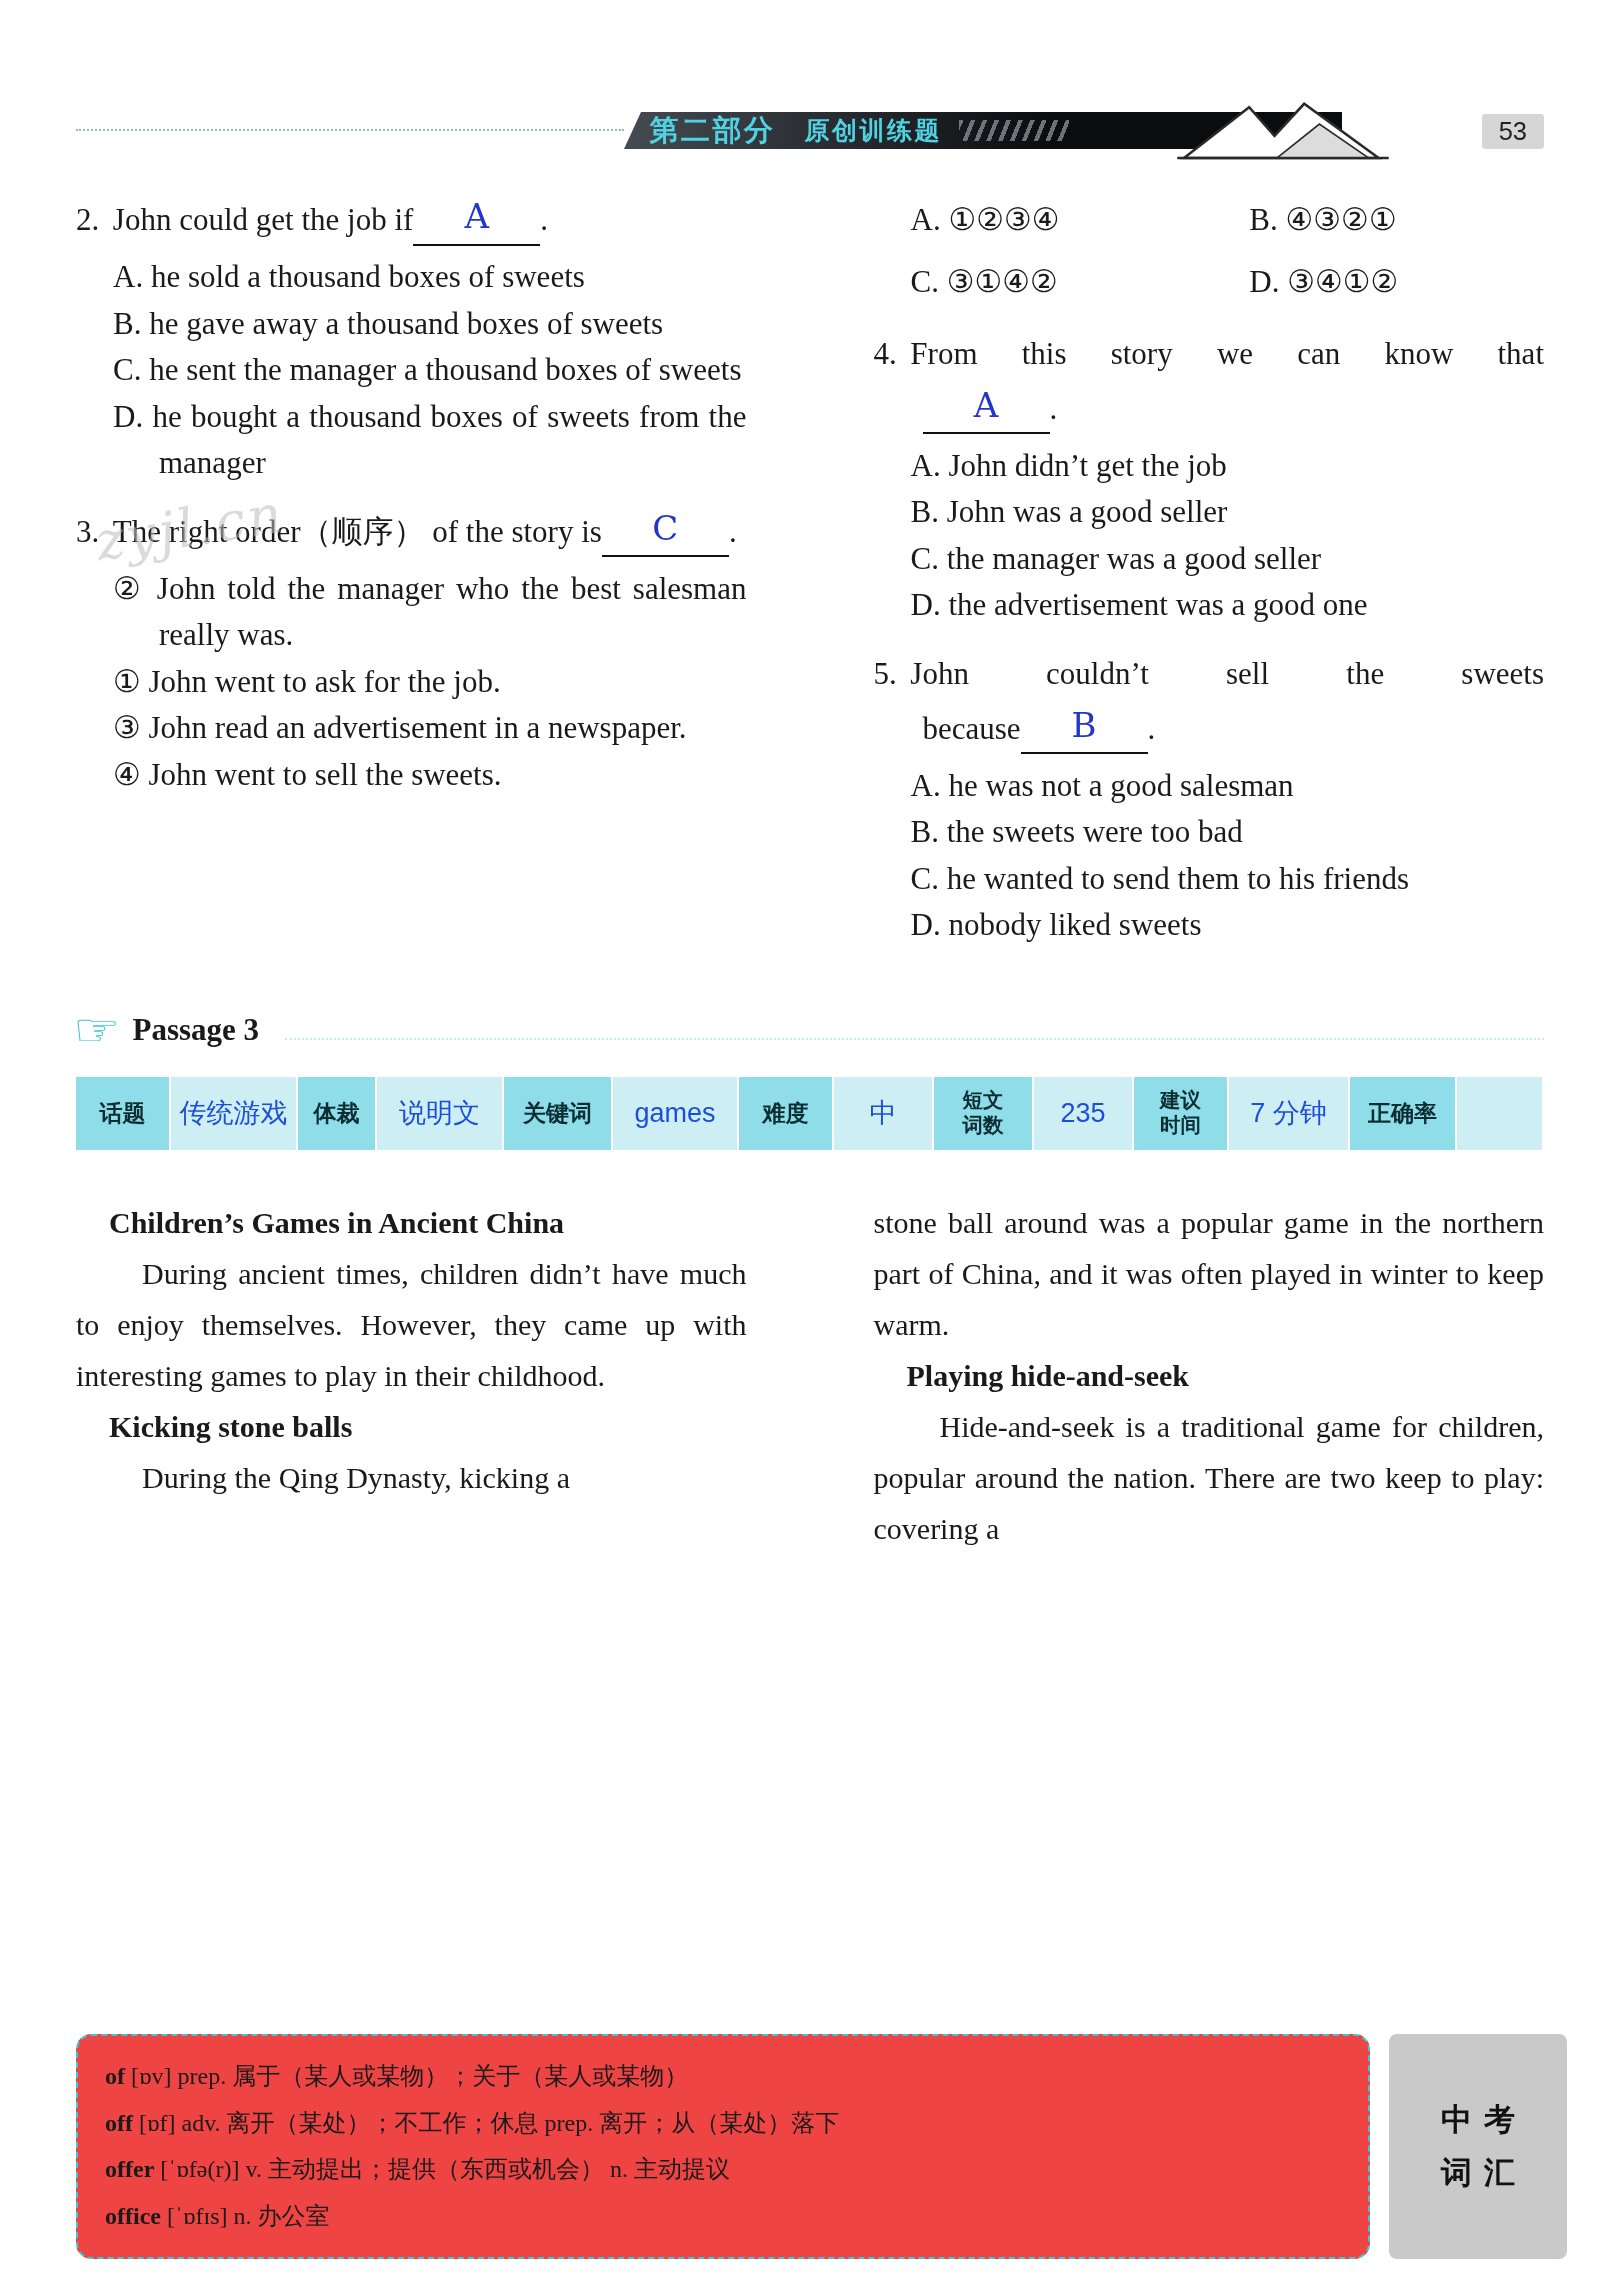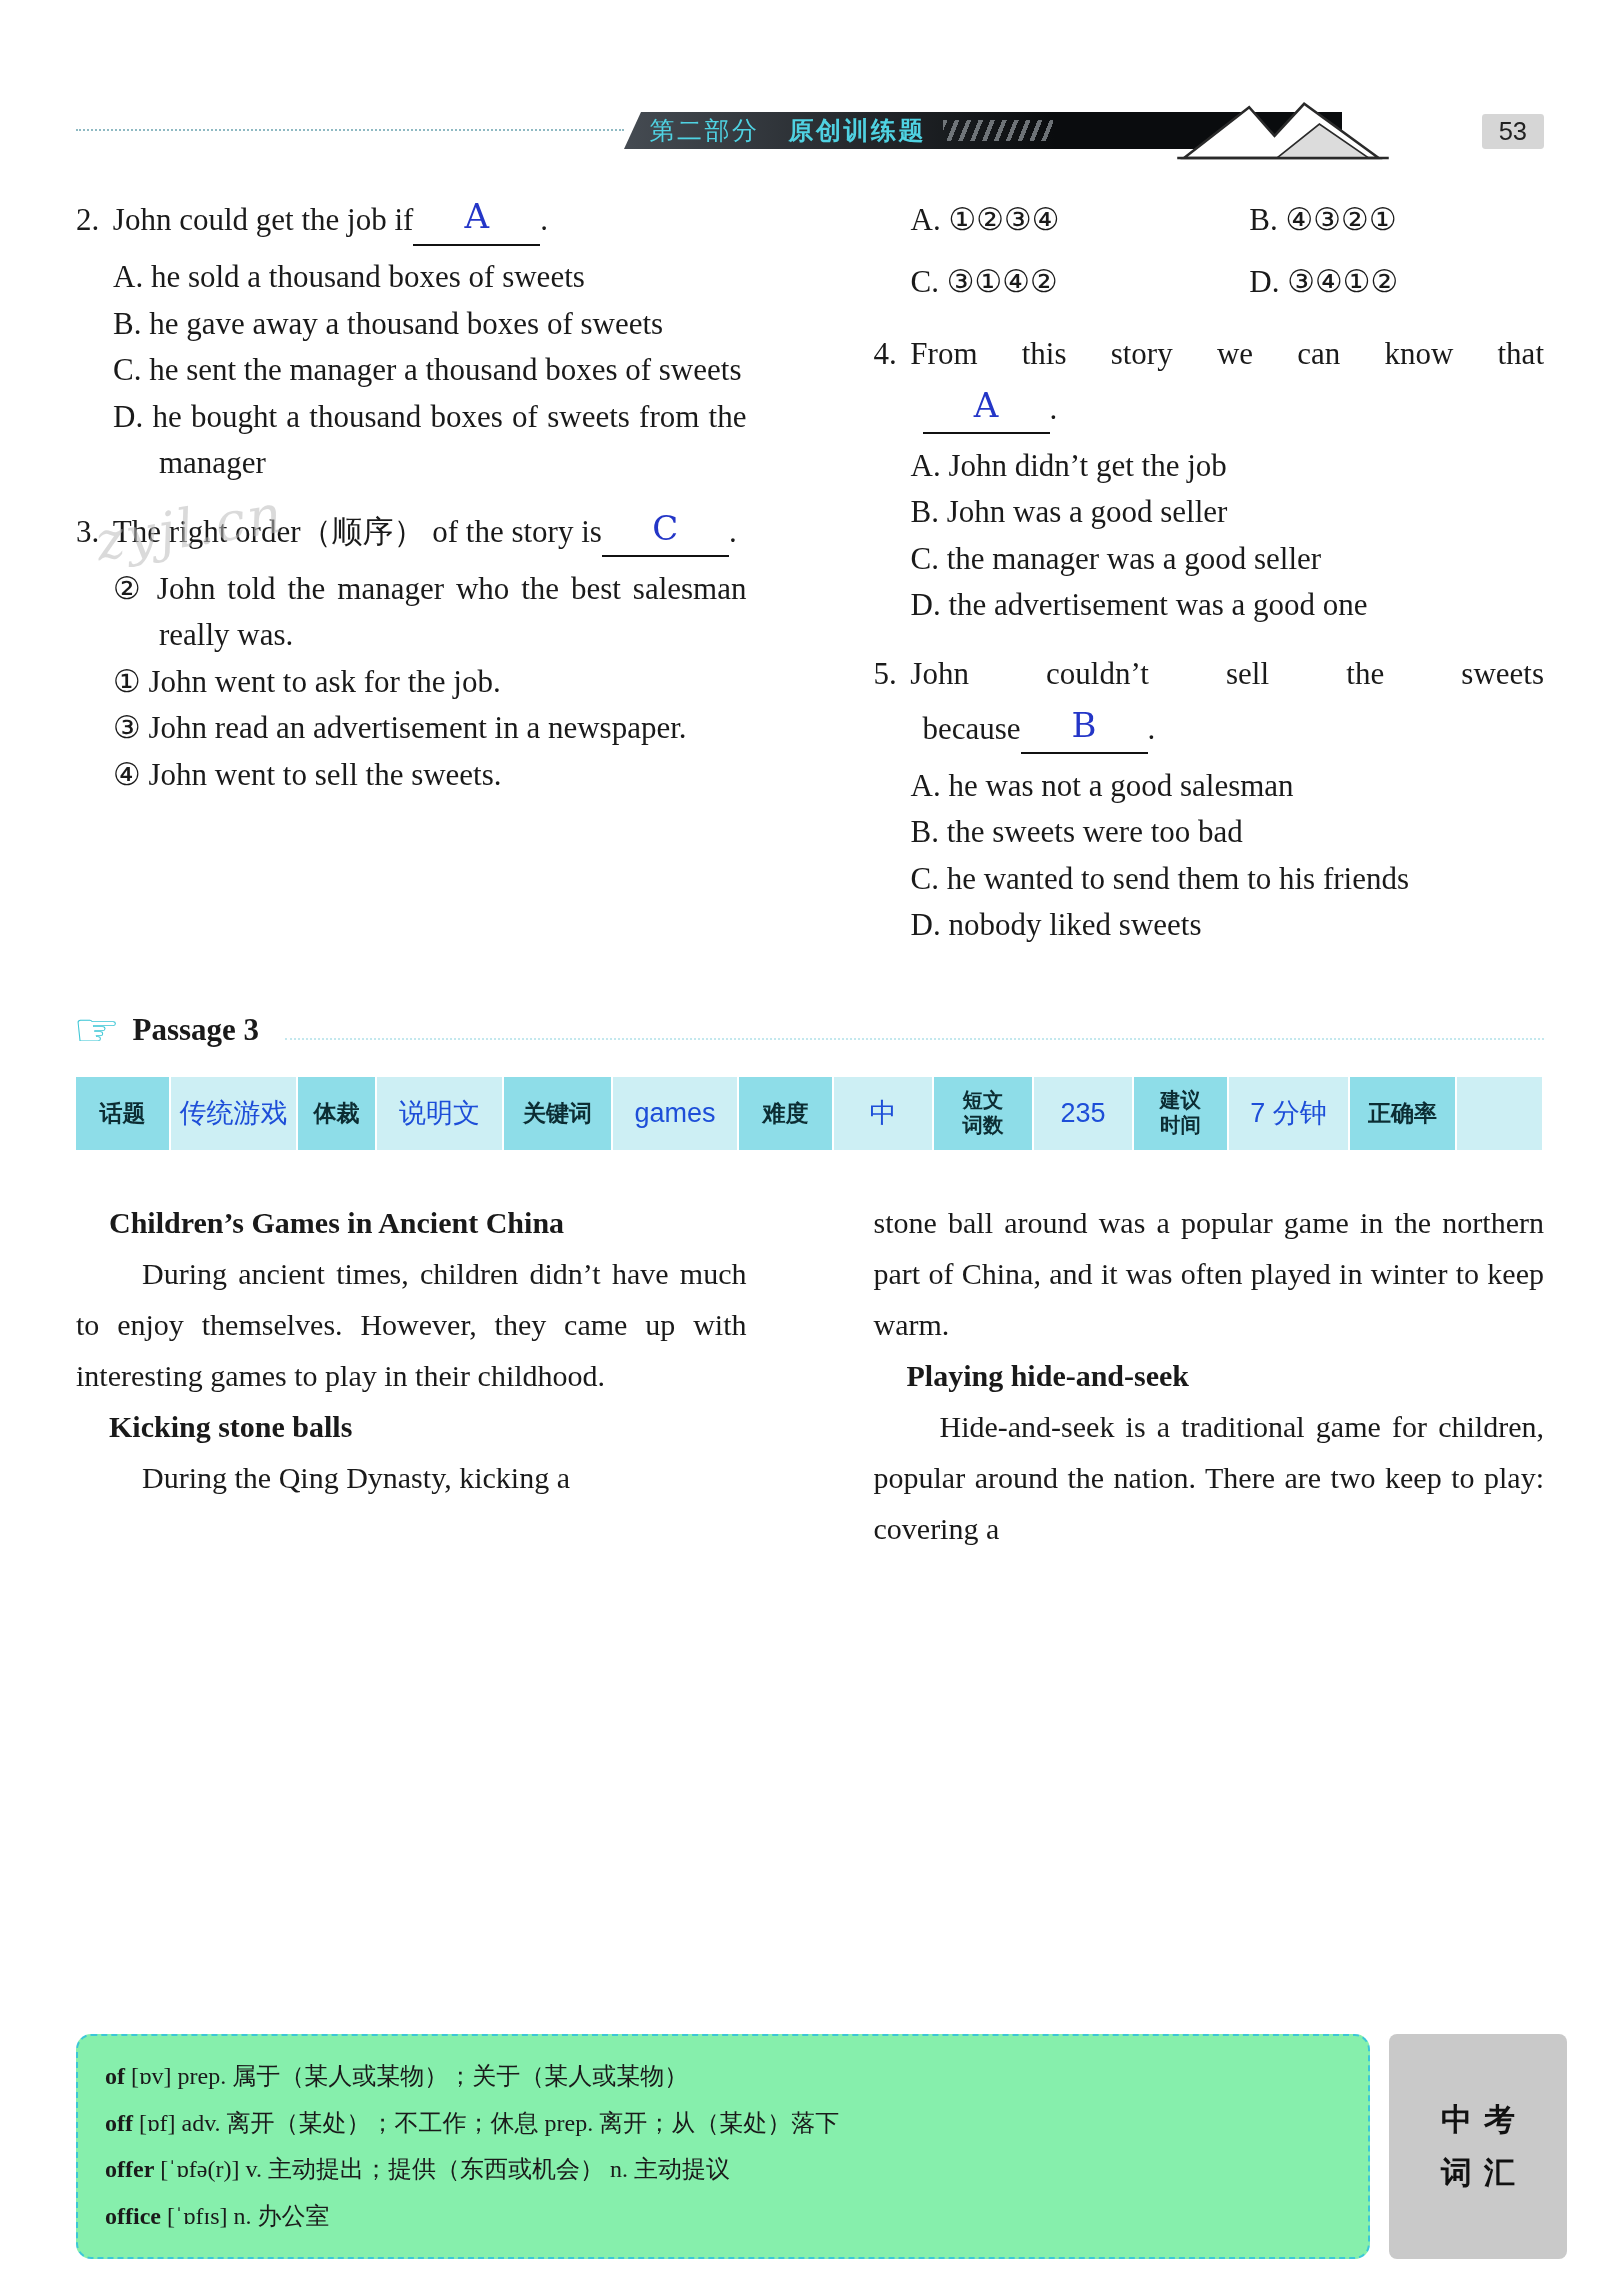--- a/index.html
+++ b/index.html
@@ -18,21 +18,21 @@
   
   .hdr { position: relative; height: 44px; margin-top: 112px; }
   .hdr-dots { position:absolute; left:0; top:17px; width:548px; border-top:2.5px dotted #8fbac3; }
   .hdr-bar {
     position:absolute; left:548px; top:0; width:718px; height:37px;
     background: linear-gradient(90deg,#454b52,#0a0c0e 60%);
     clip-path: polygon(17px 0,100% 0,100% 100%,0 100%);
     display:flex; align-items:center; padding:0 25.5px;
     font-family:"Liberation Sans","DejaVu Sans",sans-serif;
   }
-  .hdr-sec { color:#4fd2e2; font-weight:normal; font-size:25px; letter-spacing:2.5px; }
+  .hdr-sec { color:#4fd2e2; font-weight:bold; font-size:29px; letter-spacing:2.5px; }
   .hdr-title { color:#4fd2e2; font-weight:bold; font-size:25px; letter-spacing:2.5px; margin-left:29px; }
   .hdr-stripes { width:110px; height:20.4px; margin-left:17px;
     background: repeating-linear-gradient(112deg,#8d9398 0 4.2px,transparent 4.2px 11px); opacity:.75; }
   .hdr-mtn { position:absolute; left:1101px; top:-15.3px; }
   .hdr-pagenum {
     position:absolute; right:0; top:1.7px; background:#d6d6d6; color:#222;
     font-family:"Liberation Sans","DejaVu Sans",sans-serif; font-size:25.5px;
     padding:3.4px 17px; border-radius:3.4px;
   }
 
@@ -83,21 +83,21 @@
   .pbody { display:flex; gap:127px; margin-top:47px; font-size:30px; line-height:1.7; }
   .pcol { flex:1; min-width:0; }
   .pcol p { margin:0; text-align:justify; }
   .ptitle { font-weight:bold; text-indent:1.1em; }
   .phead  { font-weight:bold; text-indent:1.1em; }
   .pind   { text-indent:2.2em; }
   .pcont  { text-indent:0; }
 
   
   .vrow { position:absolute; left:76px; right:53px; bottom:36px; display:flex; gap:18.7px; align-items:stretch; }
-  .vbox { flex:1; border:2.5px dashed #3cc7d8; border-radius:15.3px; background:#86efac; padding:17px 27px; }
+  .vbox { flex:1; border:2.5px dashed #3cc7d8; border-radius:15.3px; background:#ef4444; padding:17px 27px; }
   .ventry { margin:0; font-size:24px; line-height:1.95; }
   .vword { font-weight:bold; }
   .vbadge {
     width:178px; background:#c9c9c9; border-radius:8px;
     display:flex; flex-direction:column; align-items:center; justify-content:center; gap:10.2px;
     font-family:"Liberation Sans","DejaVu Sans",sans-serif; font-weight:bold; font-size:31px; color:#111;
   }
   .vbadge span { letter-spacing:12px; text-indent:12px; }
 </style>
 </head>

